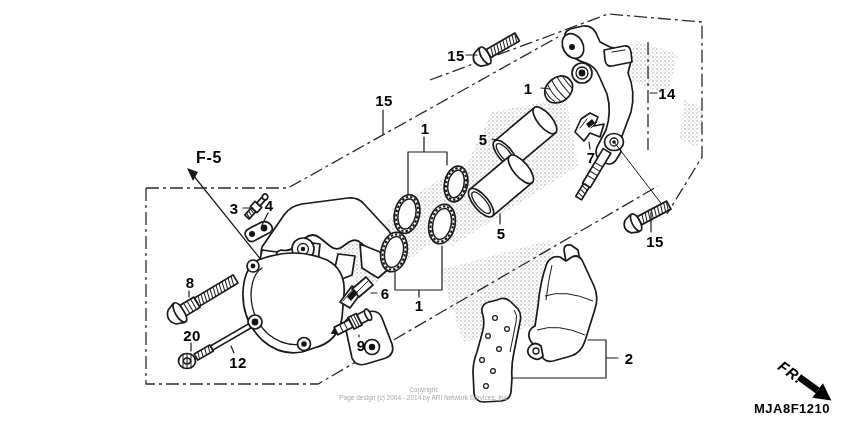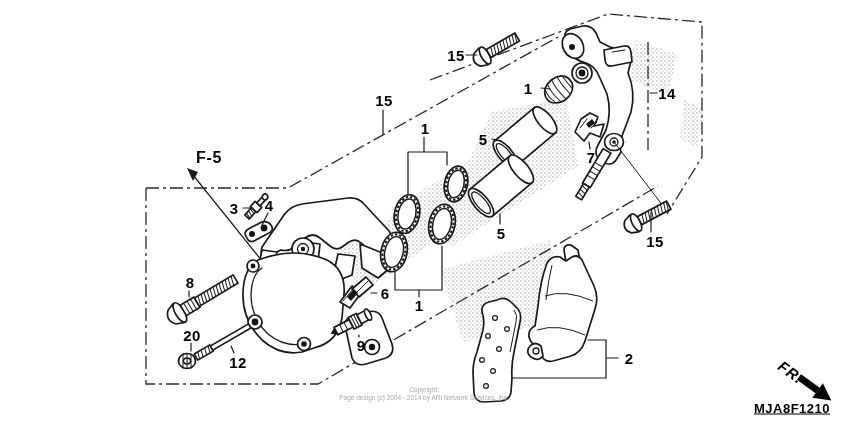--- a/index.html
+++ b/index.html
@@ -5,21 +5,21 @@
   html,body{margin:0;padding:0;background:#fff;}
   #stage{position:relative;width:850px;height:425px;background:#fff;overflow:hidden;
          font-family:"Liberation Sans",sans-serif;}
   #art{position:absolute;left:0;top:0;}
   .co{position:absolute;transform:translate(-50%,-50%);font:bold 15px "Liberation Sans",sans-serif;
       color:#000;white-space:nowrap;letter-spacing:.3px;}
   .co.big{font-size:16px;letter-spacing:.6px;margin-left:28px;}
   .fr{position:absolute;transform:translate(-50%,-50%) rotate(36deg);
       font:italic bold 15px "Liberation Sans",sans-serif;color:#000;letter-spacing:1px;}
   .code{position:absolute;transform:translate(-50%,-50%);font:bold 13px "Liberation Sans",sans-serif;
-        color:#000;letter-spacing:.5px;text-decoration:underline;}
+        color:#000;letter-spacing:.5px;}
   .wm{position:absolute;transform:translate(-50%,0);text-align:center;
       font:6.5px "Liberation Sans",sans-serif;color:#a8a8a8;line-height:8px;white-space:nowrap;}
   svg .p{fill:#fff;stroke:#1a1a1a;stroke-width:1.7;stroke-linejoin:round;stroke-linecap:round;}
   svg .pn{fill:none;stroke:#1a1a1a;stroke-width:1.3;stroke-linejoin:round;stroke-linecap:round;}
   svg .t{fill:none;stroke:#1a1a1a;stroke-width:1;stroke-linecap:round;}
   svg .dk{fill:#151515;stroke:none;}
   svg .chain{fill:none;stroke:#2a2a2a;stroke-width:1.3;stroke-dasharray:13 4 3 4;}
   svg .leader{fill:none;stroke:#1a1a1a;stroke-width:1.2;stroke-linecap:round;}
   svg .thin{fill:none;stroke:#1a1a1a;stroke-width:1;}
   svg .stip{fill:url(#stip);stroke:none;opacity:.55;}

